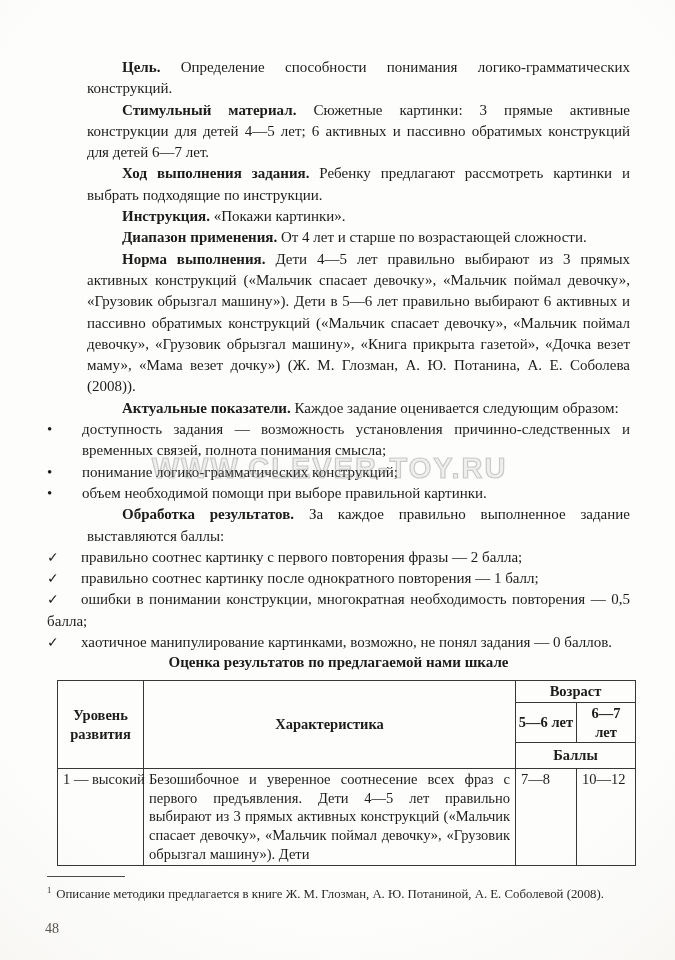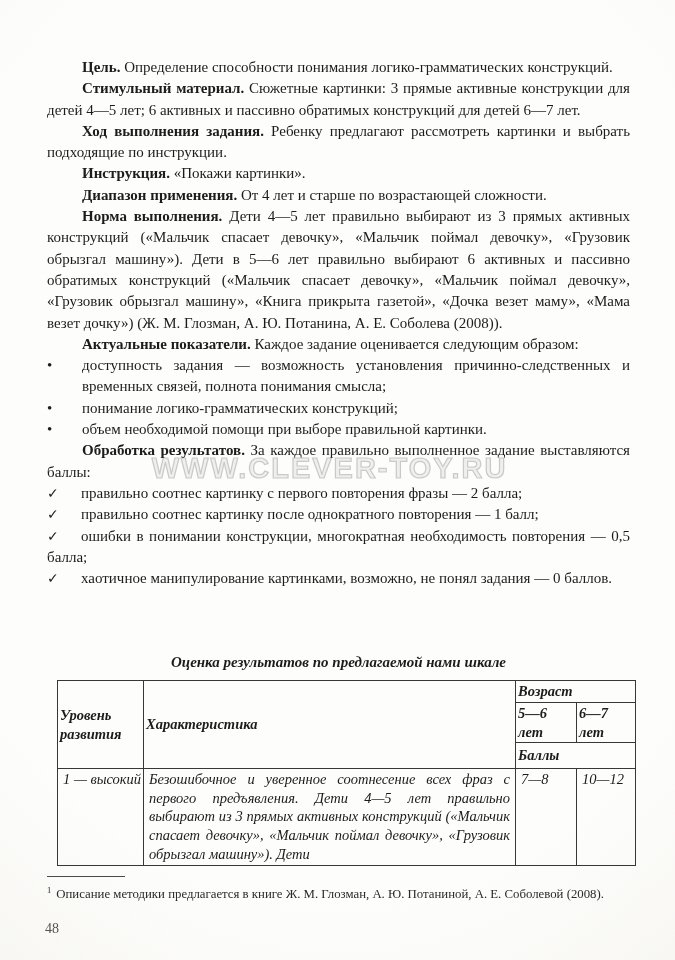--- a/index.html
+++ b/index.html
@@ -13,34 +13,34 @@
   }
   .title {
     position: absolute; top: 27px; left: 0; width: 100%;
     text-align: center; font-size: 15.5px; font-weight: bold; letter-spacing: .4px;
   }
   .title sup { font-size: 9px; }
   .bodytext {
     position: absolute; left: 47px; top: 57px; width: 583px;
     font-size: 15px; line-height: 21.3px; text-align: justify;
   }
-  .para { text-indent: 35px; }
+  .para { text-indent: 35px; margin-left: 40px; }
   .bullet { padding-left: 35px; }
   .bmark { display: inline-block; width: 35px; margin-left: -35px; text-indent: 0; }
   .check {}
   .cmark { display: inline-block; width: 34px; font-size: 14px; }
-  .tableblock { position: absolute; left: 47px; top: 654px; width: 583px; font-style: italic; }
+  .tableblock { position: absolute; left: 47px; top: 654px; width: 583px; }
   .tcaption { text-align: center; font-weight: bold; font-size: 15px; margin-bottom: 9px; }
   table.scale {
     border-collapse: collapse; table-layout: fixed;
     margin-left: 10px; width: 578px;
     font-size: 14.5px; line-height: 18.6px;
   }
   table.scale td { border: 1.5px solid #373737; padding: 1px 5px; vertical-align: top; }
-  table.scale td.hc { text-align: left; font-weight: bold; vertical-align: middle; padding: 1px 2px; }
+  table.scale td.hc { text-align: center; font-weight: bold; vertical-align: middle; padding: 1px 2px; }
   tr.hrow1 td { height: 22px; }
   tr.hrow2 td { height: 36px; }
   tr.hrow3 td { height: 26px; }
   td.level { white-space: nowrap; padding-left: 4px; }
   td.charc .clip { height: 93px; overflow: hidden; text-align: justify; }
   td.score { padding-left: 5px; }
   tr.datarow td { height: 97px; }
   .footnote { position: absolute; left: 47px; top: 876px; width: 583px; font-size: 12.8px; line-height: 16px; color: #2a2a2a; }
   .fnrule { width: 78px; border-top: 1.4px solid #4a4a4a; margin-bottom: 5px; }
   .fntext sup { font-size: 8.5px; margin-right: 5px; }

